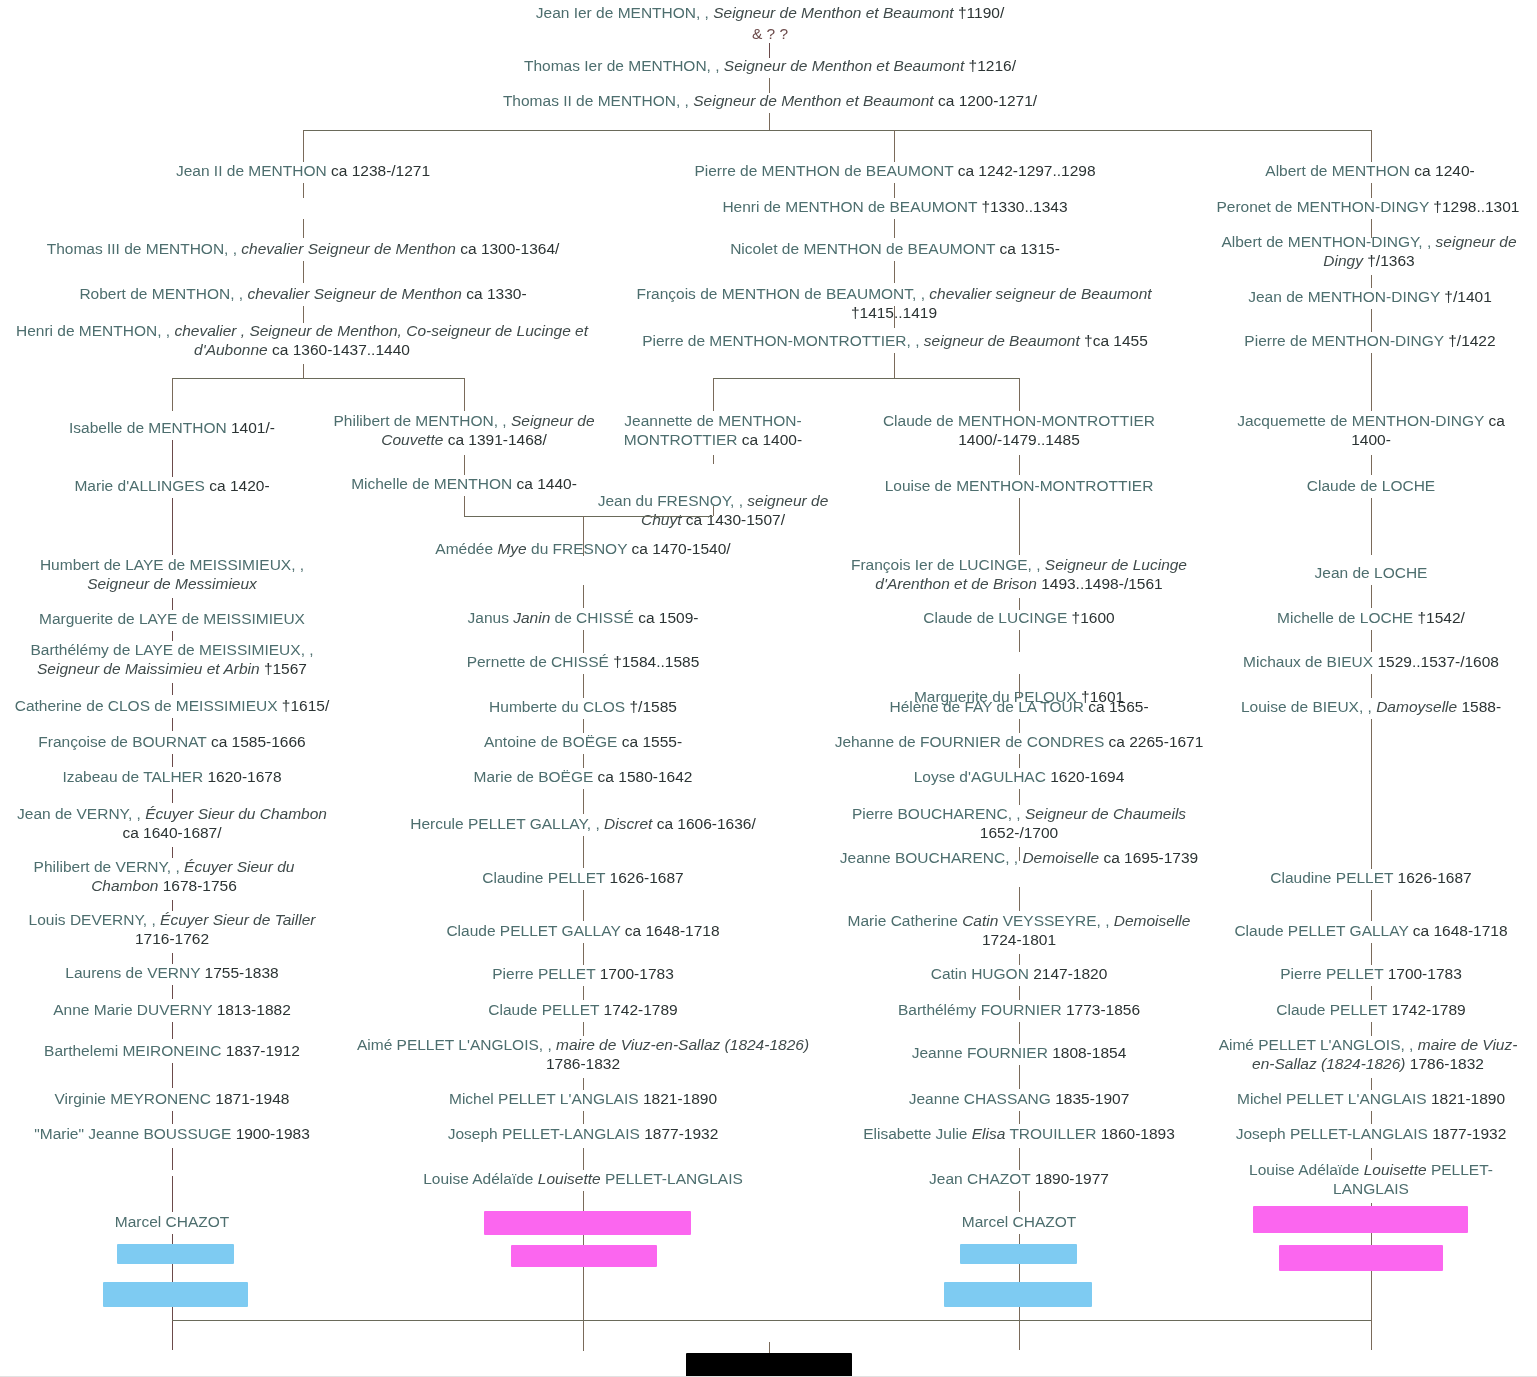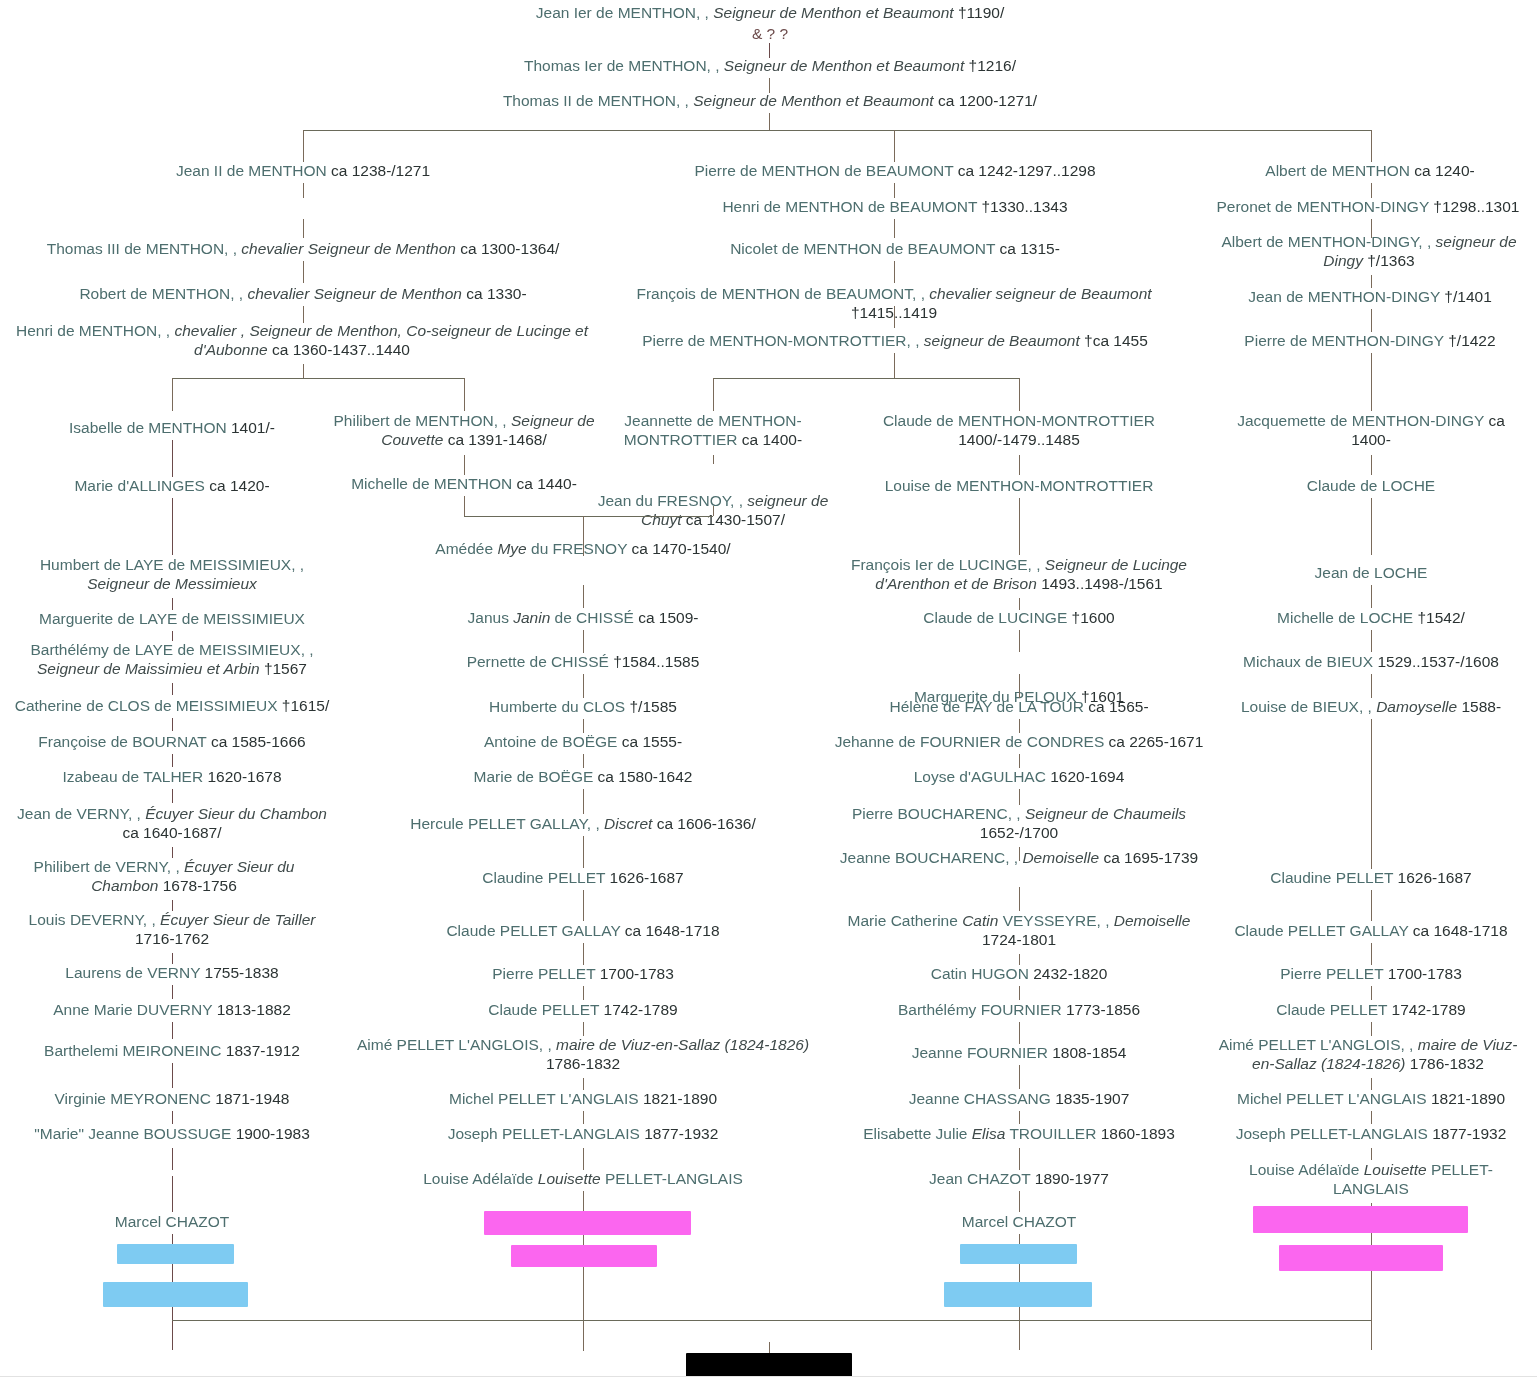--- a/index.html
+++ b/index.html
@@ -357,21 +357,21 @@
   <div class="vline" style="left:1019px; top:847px; height:14px;"></div>
   <div class="node" style="left:830px; top:849px; width:378px;">
     <span class="nm">Jeanne BOUCHARENC, , </span><em>Demoiselle </em><span class="dt">ca 1695-1739</span>
   </div>
   <div class="vline" style="left:1019px; top:887px; height:24px;"></div>
   <div class="node" style="left:830px; top:912px; width:378px;">
     <span class="nm">Marie Catherine </span><em>Catin</em><span class="nm"> VEYSSEYRE, , </span><em>Demoiselle </em><span class="dt">1724-1801</span>
   </div>
   <div class="vline" style="left:1019px; top:954px; height:11px;"></div>
   <div class="node" style="left:860px; top:965px; width:318px;">
-    <span class="nm">Catin HUGON </span><span class="dt">2432-1820</span>
+    <span class="nm">Catin HUGON </span><span class="dt">2147-1820</span>
   </div>
   <div class="vline" style="left:1019px; top:986px; height:14px;"></div>
   <div class="node" style="left:840px; top:1001px; width:358px;">
     <span class="nm">Barthélémy FOURNIER </span><span class="dt">1773-1856</span>
   </div>
   <div class="vline" style="left:1019px; top:1022px; height:22px;"></div>
   <div class="node" style="left:860px; top:1044px; width:318px;">
     <span class="nm">Jeanne FOURNIER </span><span class="dt">1808-1854</span>
   </div>
   <div class="vline" style="left:1019px; top:1065px; height:24px;"></div>

